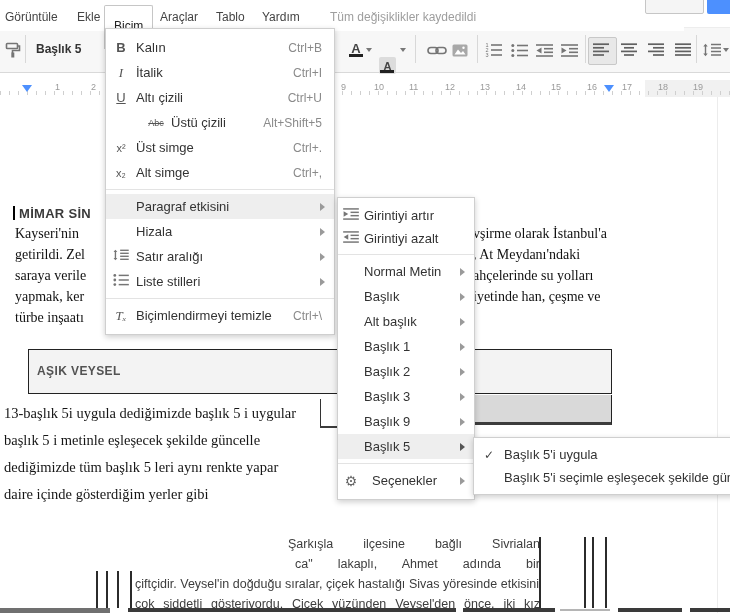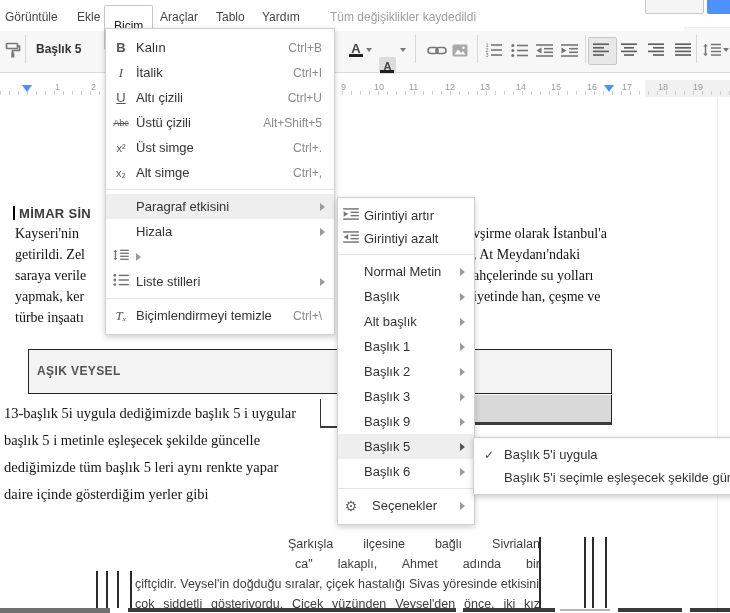--- a/index.html
+++ b/index.html
@@ -36,21 +36,21 @@
   .rmark{position:absolute;width:0;height:0;border-left:5px solid transparent;border-right:5px solid transparent;border-top:7px solid #4d90fe;}
   
   .menu{position:absolute;background:#fff;border:1px solid #cfcfcf;box-shadow:0 2px 6px rgba(0,0,0,.2);
         padding:6px 0;box-sizing:border-box;}
   .mrow{height:25px;display:flex;align-items:center;cursor:default;}
   .mrow.hl{background:#eee;}
   .mi{flex:0 0 30px;width:30px;text-align:center;color:#555;font-size:13px;}
   .g-bold{font-weight:bold;}
   .g-italic{font-style:italic;font-family:"Liberation Serif",serif;}
   .g-underline{text-decoration:underline;}
-  .g-strike{font-size:9px;text-decoration:line-through;}
+  .g-strike{font-size:9px;text-decoration:line-through;padding-left:35px;}
   .g-supsub{font-size:11px;}
   .g-tx{font-style:italic;font-family:"Liberation Serif",serif;font-size:13px;}
   .g-gear{font-family:"DejaVu Sans",sans-serif;font-size:14px;color:#666;}
   .g-check{font-family:"DejaVu Sans",sans-serif;font-size:12px;color:#444;}
   .ml{flex:1;font-size:13px;color:#333;white-space:nowrap;}
   .ms{font-size:12px;color:#8a8a8a;padding-right:12px;white-space:nowrap;}
   .msep{height:1px;background:#e3e3e3;margin:4px 0;}
   .arr{width:0;height:0;border-top:4px solid transparent;border-bottom:4px solid transparent;
        border-left:5px solid #9a9a9a;margin-right:9px;}
   .arr.dark{border-left-color:#555;}
@@ -378,20 +378,21 @@
             <line x1="2.5" y1="2" x2="2.5" y2="12" stroke="#757575" stroke-width="1.6"></line>
             <path d="M0.3 3.5 L2.5 0.8 L4.7 3.5 Z" fill="#757575"></path>
             <path d="M0.3 10.5 L2.5 13.2 L4.7 10.5 Z" fill="#757575"></path>
             <g stroke="#757575" stroke-width="1.6">
               <line x1="8" y1="1.5" x2="18" y2="1.5"></line>
               <line x1="8" y1="5" x2="18" y2="5"></line>
               <line x1="8" y1="8.5" x2="18" y2="8.5"></line>
               <line x1="8" y1="12" x2="18" y2="12"></line>
             </g>
           </svg></span>
+      <span class="ml">Satır aralığı</span>
       <span class="arr"></span>
     </div>
     <div class="mrow">
       <span class="mi"><svg width="16" height="12" viewBox="0 0 17 13">
             <g stroke="#757575" stroke-width="1.6">
               <line x1="6" y1="1.5" x2="17" y2="1.5"></line>
               <line x1="6" y1="6.5" x2="17" y2="6.5"></line>
               <line x1="6" y1="11.5" x2="17" y2="11.5"></line>
             </g>
             <g fill="#757575">
@@ -462,24 +463,20 @@
       <span class="arr"></span>
     </div>
     <div class="mrow srow">
       <span class="ml noicon">Başlık 9</span>
       <span class="arr"></span>
     </div>
     <div class="mrow srow hl">
       <span class="ml noicon">Başlık 5</span>
       <span class="arr dark"></span>
     </div>
-    <div class="mrow srow">
-      <span class="ml noicon">Başlık 6</span>
-      <span class="arr"></span>
-    </div>
     <div class="msep"></div>
     <div class="mrow srow">
       <span class="mi g-gear">⚙</span>
       <span class="ml">Seçenekler</span>
       <span class="arr"></span>
     </div>
   </div>
 
   <div class="menu" id="h5-menu">
     <div class="mrow">

